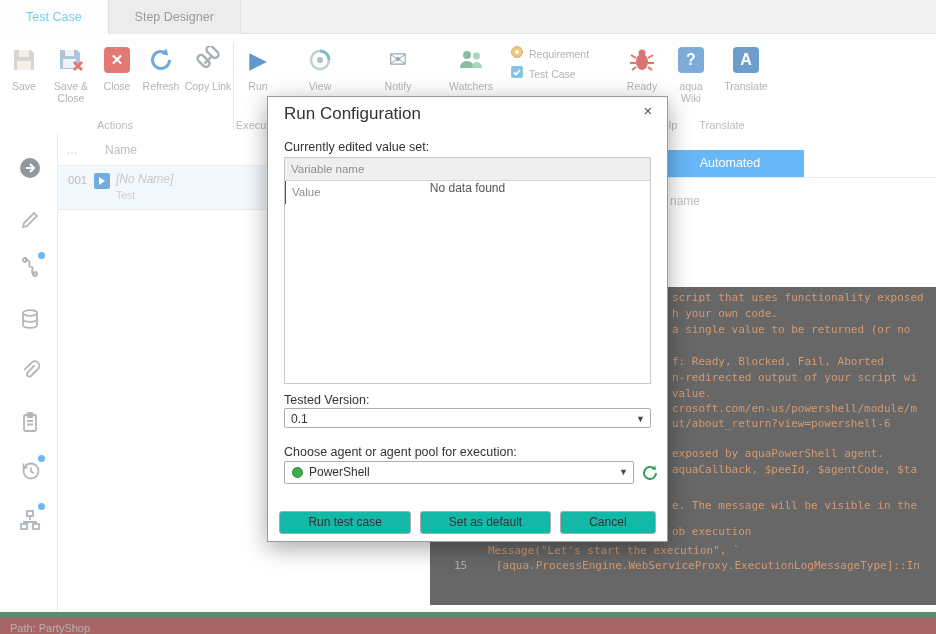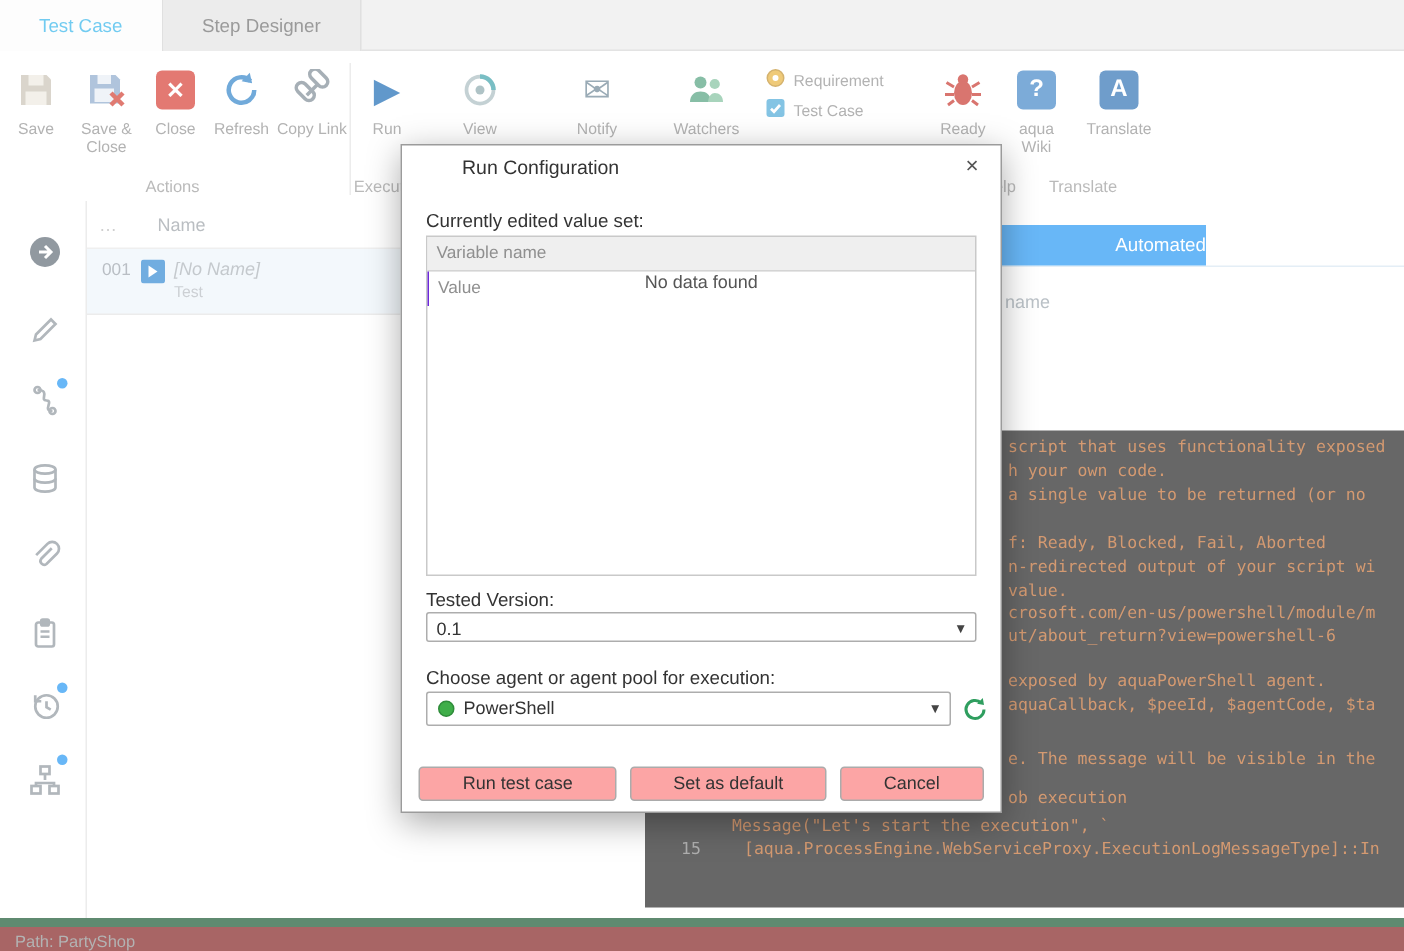--- a/index.html
+++ b/index.html
@@ -35,47 +35,47 @@
   .lhead .hname { position:absolute; left:47px; top:0; line-height:32px; color:#9aa0a6; font-size:12px; }
   .lrow { position:relative; height:44px; background:#eef5fb; border-bottom:1px solid #e4e4e4; }
   .lrow .rid { position:absolute; left:10px; top:8px; font-size:11.5px; color:#98a0a8; }
   .lrow .rico { position:absolute; left:36px; top:7px; }
   .lrow .rtitle { position:absolute; left:58px; top:6px; font-size:12px; font-style:italic; color:#a9b0b6; }
   .lrow .rsub { position:absolute; left:58px; top:23px; font-size:10.5px; color:#b4bac0; }
 
   
   .rightpane { position:absolute; top:134px; left:430px; right:0; bottom:22px; background:#fff; }
   .tabstrip-line { position:absolute; top:43px; left:0; right:0; height:1px; background:#d8e6f2; }
-  .autotab { position:absolute; left:226px; top:16px; width:148px; height:27px; background:#2196f3; color:#fff; font-size:12.5px; text-align:right; line-height:27px; }
+  .autotab { position:absolute; left:226px; top:16px; width:148px; height:27px; background:#2196f3; color:#fff; font-size:12.5px; text-align:center; line-height:27px; }
   .ghostname { position:absolute; left:240px; top:60px; font-size:12px; color:#9aa4ac; }
   .codeed { position:absolute; left:0; right:0; top:153px; height:318px; background:#1f1f1f; font-family:"DejaVu Sans Mono", monospace; font-size:11px; }
   .cfrag { position:absolute; white-space:pre; color:#c06a2e; }
   .cgut { position:absolute; white-space:pre; color:#8a8a8a; }
 
   
   .statusbar { position:absolute; left:0; right:0; bottom:0; height:22px; background:#7f1d1d; border-top:6px solid #14532d; font-size:11px; color:#8f8f8f; line-height:21px; padding-left:10px; }
 
   
   .backdrop { position:absolute; inset:0; background:rgba(255,255,255,0.32); z-index:50; }
   .modal { position:absolute; left:267px; top:96px; width:401px; height:446px; background:#fff; border:1px solid #9b9b9b; box-shadow:0 6px 22px rgba(0,0,0,0.35); z-index:100; }
-  .m-title { position:absolute; left:16px; top:7px; font-size:13px; color:#333;margin-left:24px; }
+  .m-title { position:absolute; left:16px; top:7px; font-size:17px; color:#333; }
   .m-close { position:absolute; right:10px; top:5px; font-size:15px; color:#555; width:18px; text-align:center; cursor:default; }
   .m-label { position:absolute; left:16px; font-size:12.5px; color:#333; }
   .m-table { position:absolute; left:16px; top:60px; width:367px; height:227px; border:1px solid #c9c9c9; background:#fff; }
   .m-thead { height:23px; background:#efefef; border-bottom:1px solid #d4d4d4; display:flex;flex-direction:column; }
   .m-th { width:50%; font-size:11.5px; color:#8f8f8f; line-height:23px; padding-left:6px; }
   .m-th + .m-th { border-left:1px solid #6d28d9; }
   .m-empty { text-align:center; font-size:12px; color:#555; }
   .m-select { position:absolute; left:16px; height:20px; border:1px solid #adadad; border-radius:2px; background:#fff; font-size:12px; color:#333; }
   .m-select .val { position:absolute; left:6px; top:0; line-height:20px; }
   .m-select .caret { position:absolute; right:5px; top:0; line-height:20px; font-size:9px; color:#444; }
   .agent-dot { position:absolute; left:7px; top:5px; width:11px; height:11px; border-radius:50%; background:#3fae49; border:1px solid #2f8c3a; }
   .m-refresh { position:absolute; left:373px; top:367px; width:18px; height:18px; }
   .m-btns { position:absolute; left:0; right:0; top:414px; display:flex; justify-content:center; gap:9px; }
-  .m-btn { height:23px; padding:0 28px; border:1px solid #ababab; border-radius:3px; background:#fca5a5; font-size:12px; color:#333; line-height:21px; cursor:default; }
+  .m-btn { height:23px; padding:0 28px; border:1px solid #ababab; border-radius:3px; background:#14b8a6; font-size:12px; color:#333; line-height:21px; cursor:default; }
 </style>
 </head>
 <body>
 
 <div class="screen">
 
   <div class="tabbar">
     <div class="tab active">
         <span>Test Case</span>
       </div>

